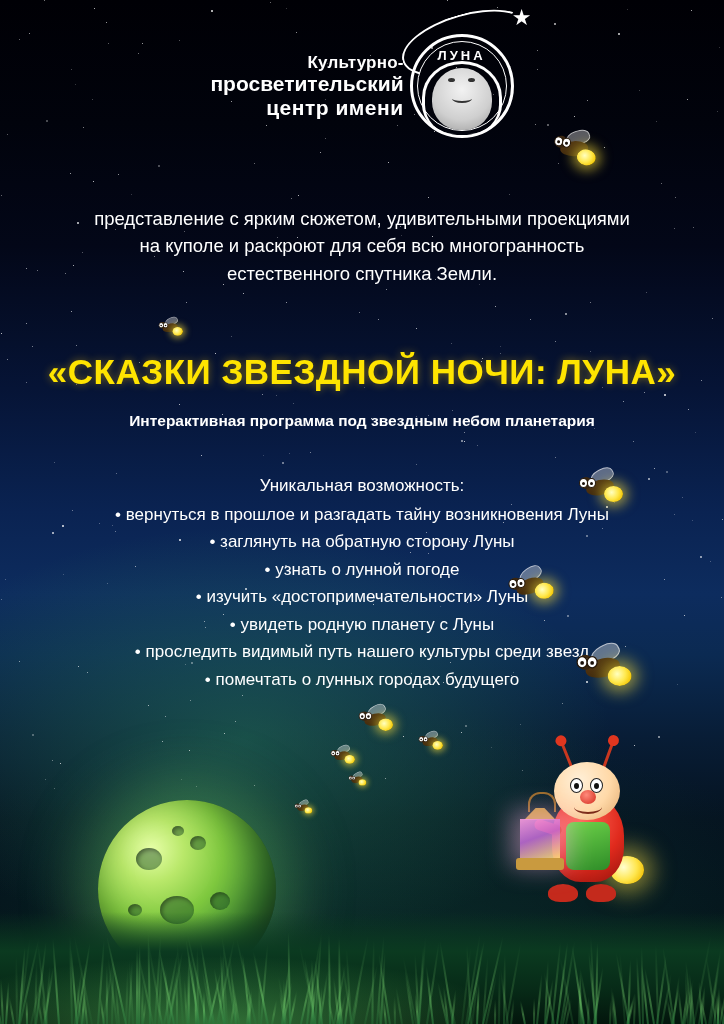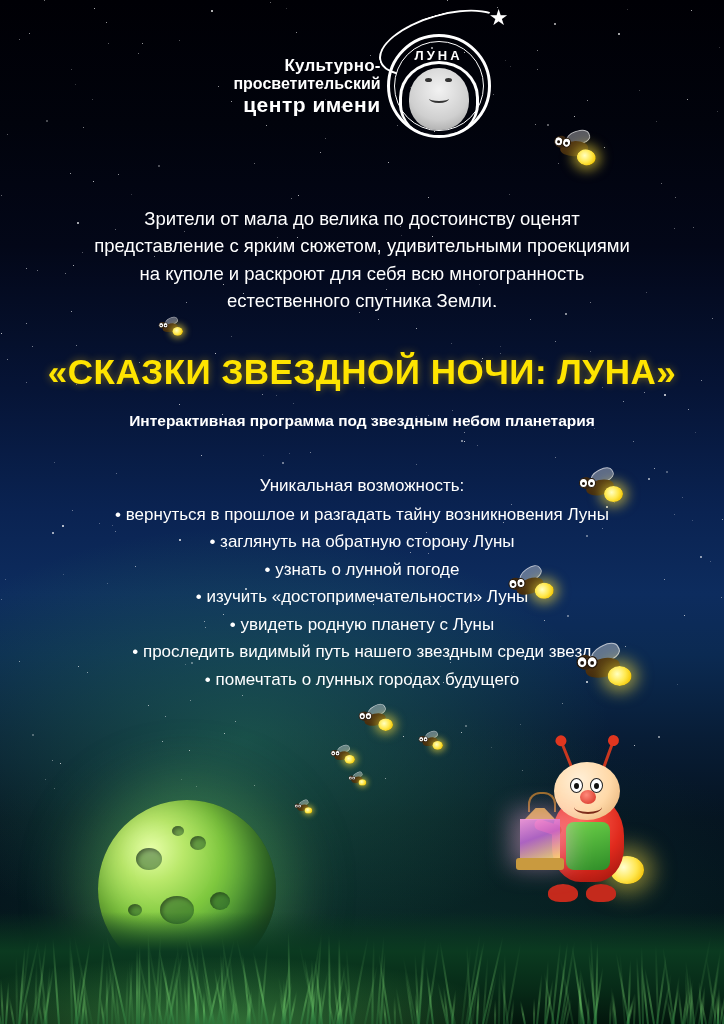--- a/index.html
+++ b/index.html
@@ -63,21 +63,21 @@
     text-align: right;
     line-height: 1.12;
     padding-right: 6px;
   }
   .logo-left .l1 {
     font-size: 17px;
     font-weight: bold;
     letter-spacing: .2px;
   }
   .logo-left .l2 {
-    font-size: 16px;
+    font-size: 21px;
     font-weight: bold;
   }
   .logo-left .l3 {
     font-size: 21px;
     font-weight: bold;
     letter-spacing: .5px;
   }
   .emblem {
     position: relative;
     width: 104px;
@@ -805,37 +805,36 @@
         <div class="helmet"></div>
         <div class="eye l"></div>
         <div class="eye r"></div>
         <div class="mouth"></div>
         <div class="cccp">ЛУНА</div>
       </div>
     </div>
   </div>
 
   <div class="intro">
-    <div>Зрители от мала до велика по достоинству оценят</div>
     <div>представление с ярким сюжетом, удивительными проекциями</div>
     <div>на куполе и раскроют для себя всю многогранность</div>
     <div>естественного спутника Земли.</div>
   </div>
 
   <div class="title">«СКАЗКИ ЗВЕЗДНОЙ НОЧИ: ЛУНА»</div>
   <div class="subtitle">Интерактивная программа под звездным небом планетария</div>
 
   <div class="bullets">
     <div class="lead">Уникальная возможность:</div>
     <div>• вернуться в прошлое и разгадать тайну возникновения Луны</div>
     <div>• заглянуть на обратную сторону Луны</div>
     <div>• узнать о лунной погоде</div>
     <div>• изучить «достопримечательности» Луны</div>
     <div>• увидеть родную планету  с Луны</div>
-    <div>• проследить видимый путь нашего звездным среди звезд</div>
+    <div>• проследить видимый путь нашего культуры среди звезд</div>
     <div>• помечтать о лунных городах будущего</div>
   </div>
 
   <div class="moon">
     <div class="crater" style="left:38px;top:48px;width:26px;height:22px;"></div>
     <div class="crater" style="left:92px;top:36px;width:16px;height:14px;"></div>
     <div class="crater" style="left:62px;top:96px;width:34px;height:28px;"></div>
     <div class="crater" style="left:112px;top:92px;width:20px;height:18px;"></div>
     <div class="crater" style="left:30px;top:104px;width:14px;height:12px;"></div>
     <div class="crater" style="left:74px;top:26px;width:12px;height:10px;"></div>

